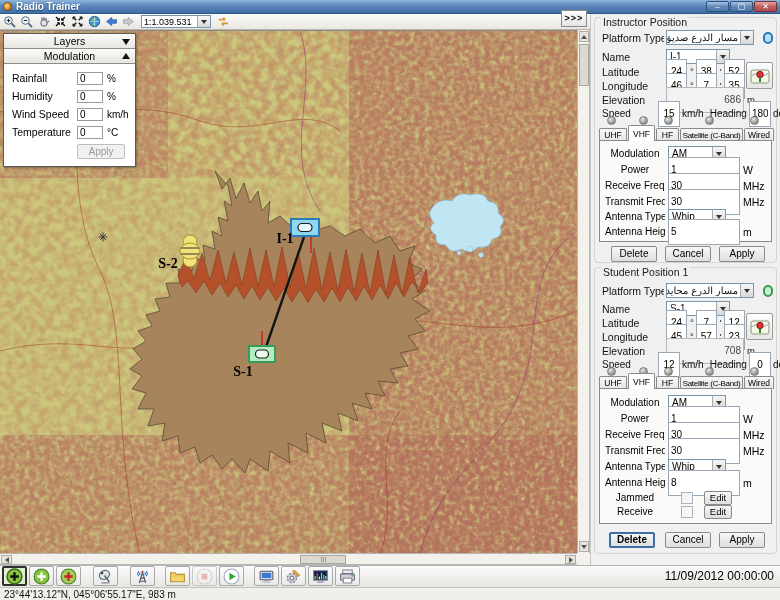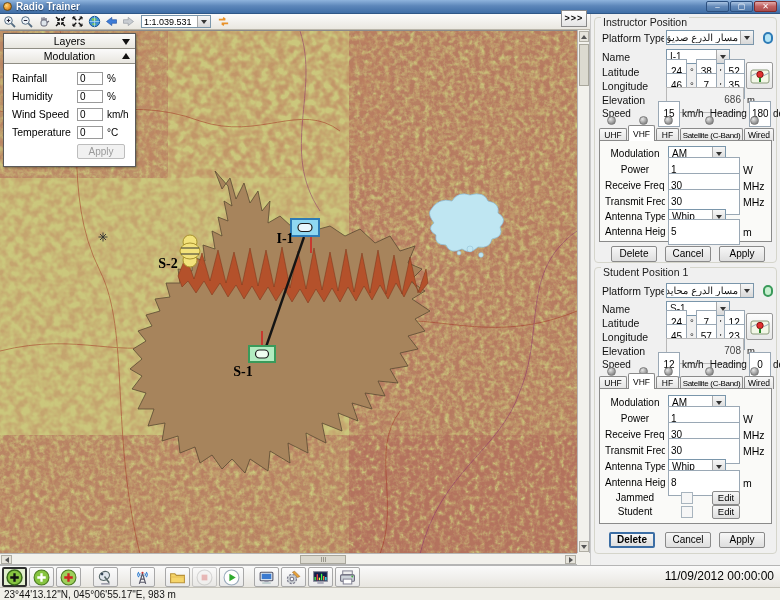--- a/index.html
+++ b/index.html
@@ -78,24 +78,24 @@
   .tab { border:1px solid #8a8a8a; border-bottom:none; border-radius:2px 2px 0 0; background:linear-gradient(#f8f8f8,#e4e4e4); height:13px; display:flex; align-items:center; justify-content:center; font-size:8.5px; margin-right:1px; overflow:hidden; }
   .tab.active { background:#fff; height:16px; z-index:2; }
   .tab.sat { font-size:8px; letter-spacing:-0.3px; }
   .tabpanel { position:absolute; left:4px; right:4px; border:1px solid #8a8a8a; background:#fafaf8; }
   .tp-row { position:absolute; left:5px; right:4px; height:15px; display:flex; align-items:center; gap:3px; font-size:10.5px; white-space:nowrap; }
   .tp-lbl { flex:0 0 60px; font-size:10px; overflow:hidden;text-align:center; }
   .btn-row { position:absolute; left:0; right:0; height:17px; }
   .win-btn { position:absolute; height:16px; width:46px; border:1px solid #8a8a8a; border-radius:2px; background:linear-gradient(#f7f7f7,#dedede); font-size:10px; text-align:center; line-height:14px; }
   .win-btn.default { border:2px solid #3c6ea5; line-height:12px; font-weight:bold; }
   .checkbox { width:12px; height:12px; border:1px solid #a8b4be; background:#f6f6f6; margin-left:13px; }
-  .edit-btn { width:28px; height:14px; border:1px solid #8a8a8a; border-radius:2px; background:linear-gradient(#f7f7f7,#dedede); font-size:9.5px; text-align:center; line-height:12px; margin-left:16px; }
+  .edit-btn { width:28px; height:14px; border:1px solid #8a8a8a; border-radius:2px; background:linear-gradient(#f7f7f7,#dedede); font-size:9.5px; text-align:center; line-height:12px; margin-left:8px; }
 
   
-  .bottom-bar { position:absolute; left:0; top:565px; width:780px; height:22px; background:linear-gradient(#fafafa,#e8e6e0); border-top:1px solid #b5b5b5; display:flex; align-items:flex-end; padding-left:2px; }
+  .bottom-bar { position:absolute; left:0; top:565px; width:780px; height:22px; background:linear-gradient(#fafafa,#e8e6e0); border-top:1px solid #b5b5b5; display:flex; align-items:flex-start; padding-left:2px; }
   .bb-btn { width:25px; height:20px; border:1px solid #a8a8a8; border-radius:2px; background:linear-gradient(#fcfcfc,#e9e9e9); display:flex; align-items:center; justify-content:center; margin-right:2px; }
   .bb-btn.pressed { border:2px solid #2f2f2f; background:#e2efce; }
   .bb-btn.disabled { opacity:.55; }
   .bb-gap { width:10px; }
   .datetime { position:absolute; right:6px; top:3px; font-size:12px; color:#000; }
   .statusbar { position:absolute; left:0; top:587px; width:780px; height:13px; background:#f0efe9; border-top:1px solid #c4c2b8; font-size:10px; color:#111; padding:1px 0 0 4px; }
 </style>
 </head>
 <body>
 
@@ -554,21 +554,21 @@
           <span class="tp-lbl">Antenna Height</span>
           <input class="win-input" style="width: 72px;" value="8">
           <span>m</span>
         </div>
         <div class="tp-row" style="top:101px">
           <span class="tp-lbl">Jammed</span>
           <span class="checkbox"></span>
           <span class="edit-btn">Edit</span>
         </div>
         <div class="tp-row" style="top:115px">
-          <span class="tp-lbl">Student</span>
+          <span class="tp-lbl">Receive</span>
           <span class="checkbox"></span>
           <span class="edit-btn">Edit</span>
         </div>
       </div>
 
       <div class="btn-row" style="top:264px">
         <span class="win-btn default" style="left:14px">Delete</span>
         <span class="win-btn" style="left:70px">Cancel</span>
         <span class="win-btn" style="left:124px">Apply</span>
       </div>

